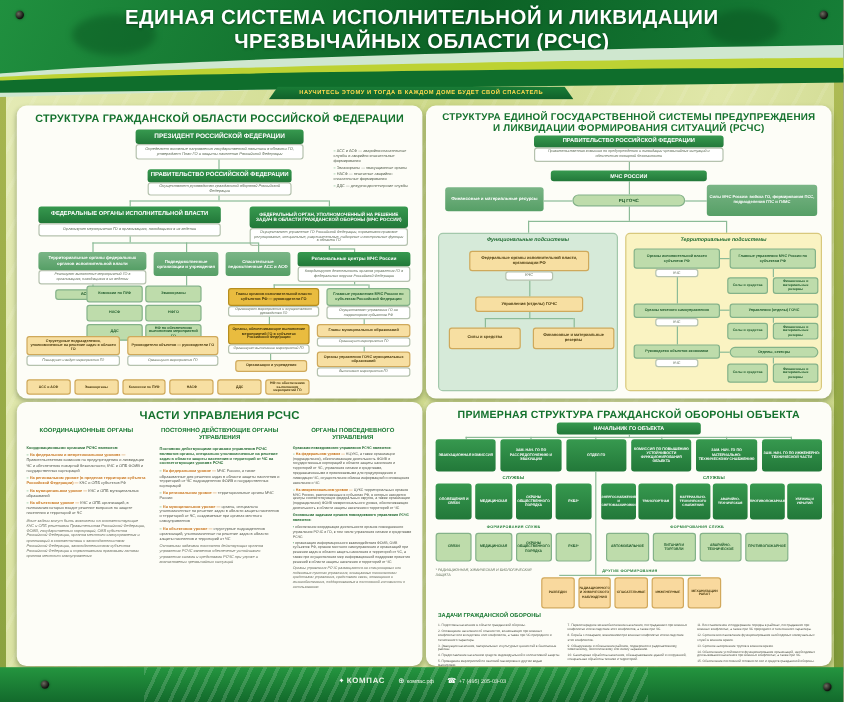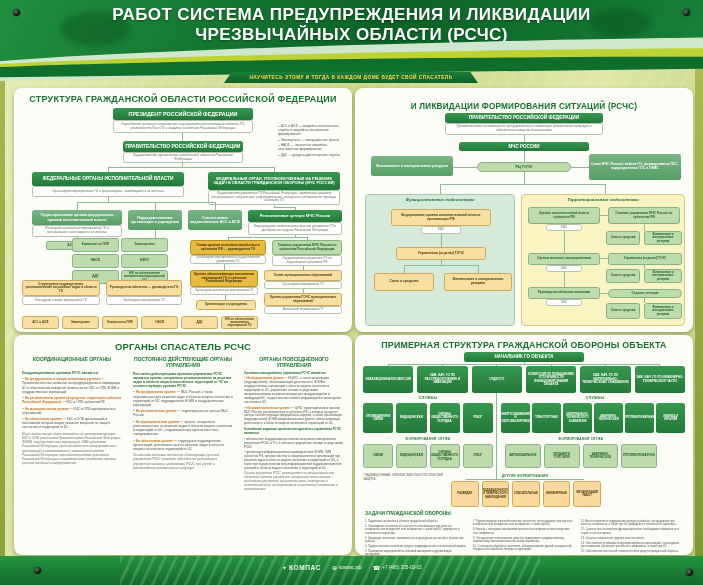--- a/index.html
+++ b/index.html
@@ -101,21 +101,21 @@
 <div class="poster">
   <div class="rays"></div>
   <div class="edge-l"></div>
   <div class="edge-r"></div>
 
   <div class="hdr">
     <div class="hblob" style="left:60px;top:12px;width:70px;height:34px;"></div>
     <div class="hblob" style="left:590px;top:8px;width:60px;height:30px;"></div>
   </div>
   <div class="htitle">
-    <div>РАБОТ СИСТЕМА ПРЕДУПРЕЖДЕНИЯ И ЛИКВИДАЦИИ</div>
+    <div>ЕДИНАЯ СИСТЕМА ИСПОЛНИТЕЛЬНОЙ И ЛИКВИДАЦИИ</div>
     <div>ЧРЕЗВЫЧАЙНЫХ ОБЛАСТИ (РСЧС)</div>
   </div>
   <div class="wv wv1"></div>
   <div class="wv wv2"></div>
   <div class="wv wv3"></div>
   <div class="ribbon">НАУЧИТЕСЬ ЭТОМУ И ТОГДА В КАЖДОМ ДОМЕ БУДЕТ СВОЙ СПАСАТЕЛЬ</div>
 
   <div class="panel" style="left:14px;top:88px;width:338px;height:244px;">
     <div class="ptitle" style="top:6px;font-size:9px;">СТРУКТУРА ГРАЖДАНСКОЙ ОБЛАСТИ РОССИЙСКОЙ ФЕДЕРАЦИИ</div>
 
@@ -206,20 +206,21 @@
         <div class="ctn">АСС и АСФ</div>
         <div class="ctn">Эвакоорганы</div>
         <div class="ctn">Комиссии по ПУФ</div>
         <div class="ctn">НАСФ</div>
         <div class="ctn">ДДС</div>
         <div class="ctn">НФ по обеспечению выполнения мероприятий ГО</div>
       </div>
   </div>
 
   <div class="panel" style="left:355px;top:88px;width:338px;height:244px;">
+    <div class="ptitle" style="top:5px;font-size:8.2px;">СТРУКТУРА ЕДИНОЙ ГОСУДАРСТВЕННОЙ СИСТЕМЫ ПРЕДУПРЕЖДЕНИЯ</div>
     <div class="ptitle" style="top:14px;font-size:8.2px;">И ЛИКВИДАЦИИ ФОРМИРОВАНИЯ СИТУАЦИЙ (РСЧС)</div>
 
     <div class="bx dg" style="left:90px;top:25px;width:158px;height:10px;font-size:4.8px;">ПРАВИТЕЛЬСТВО РОССИЙСКОЙ ФЕДЕРАЦИИ</div>
     <div class="bx wt" style="left:90px;top:35px;width:158px;height:12px;font-size:3.1px;">Правительственная комиссия по предупреждению и ликвидации чрезвычайных ситуаций и обеспечению пожарной безопасности</div>
 
     <div class="cl" style="left:169px;top:47px;width:1px;height:7px;"></div>
     <div class="bx dg" style="left:104px;top:54px;width:130px;height:9px;font-size:4.5px;">МЧС РОССИИ</div>
 
     <div class="bx mg" style="left:16px;top:68px;width:82px;height:20px;font-size:3.7px;">Финансовые и материальные ресурсы</div>
     <div class="cl" style="left:169px;top:63px;width:1px;height:11px;"></div>
@@ -271,21 +272,21 @@
       <div class="bx wt" style="left:24px;top:104px;width:36px;height:7px;font-size:3.1px;font-style:normal;">КЧС</div>
       <div class="cl" style="left:78px;top:98px;width:8px;height:1px;"></div>
       <div class="bx lg pill" style="left:86px;top:94px;width:74px;height:9px;font-size:3.1px;">Отделы, секторы</div>
       <div class="cl" style="left:122px;top:103px;width:1px;height:5px;"></div>
       <div class="bx lg" style="left:84px;top:108px;width:34px;height:16px;font-size:2.9px;">Силы и средства</div>
       <div class="bx lg" style="left:122px;top:108px;width:38px;height:16px;font-size:2.9px;">Финансовые и материальные резервы</div>
     </div>
   </div>
 
   <div class="panel" style="left:14px;top:335px;width:338px;height:220px;">
-    <div class="ptitle" style="top:6px;font-size:9.5px;">ОРГАНЫ СПАСАТЕЛЬ РСЧС</div>
+    <div class="ptitle" style="top:6px;font-size:9.5px;">ЧАСТИ УПРАВЛЕНИЯ РСЧС</div>
 
     <div class="ocol" style="left:8px;top:22px;width:100px;">
       <div class="ohead">КООРДИНАЦИОННЫЕ ОРГАНЫ</div>
       <div class="ointro">Координационными органами РСЧС являются:</div>
       <div>
           <div class="bullet"><span class="lead">На федеральном и межрегиональном уровнях — </span>Правительственная комиссия по предупреждению и ликвидации ЧС и обеспечению пожарной безопасности; КЧС и ОПБ ФОИВ и государственных корпораций</div>
           <div class="bullet"><span class="lead">На региональном уровне (в пределах территории субъекта Российской Федерации) — </span>КЧС и ОПБ субъектов РФ</div>
           <div class="bullet"><span class="lead">На муниципальном уровне — </span>КЧС и ОПБ муниципальных образований</div>
           <div class="bullet"><span class="lead">На объектовом уровне — </span>КЧС и ОПБ организаций, в полномочия которых входит решение вопросов по защите населения и территорий от ЧС</div>
         </div>

